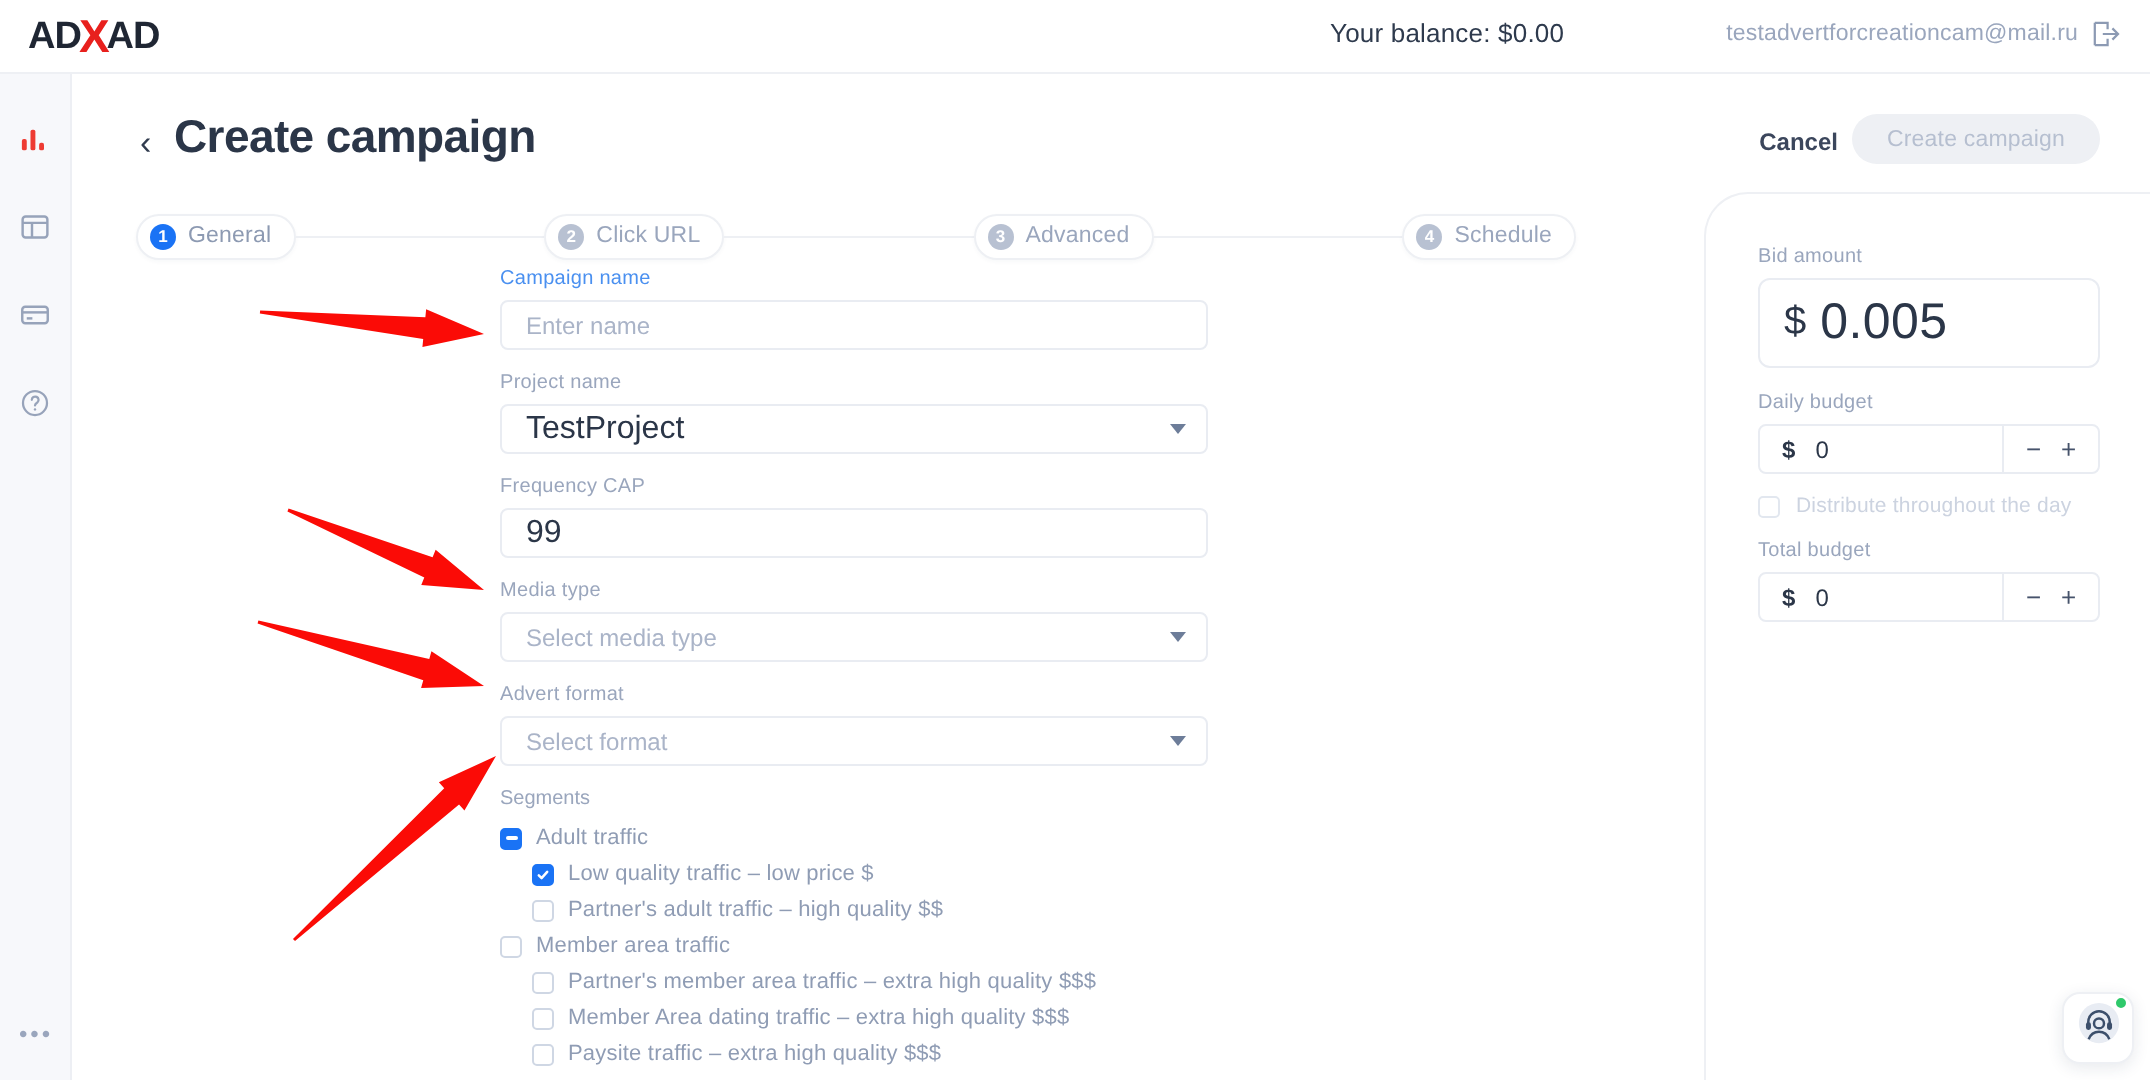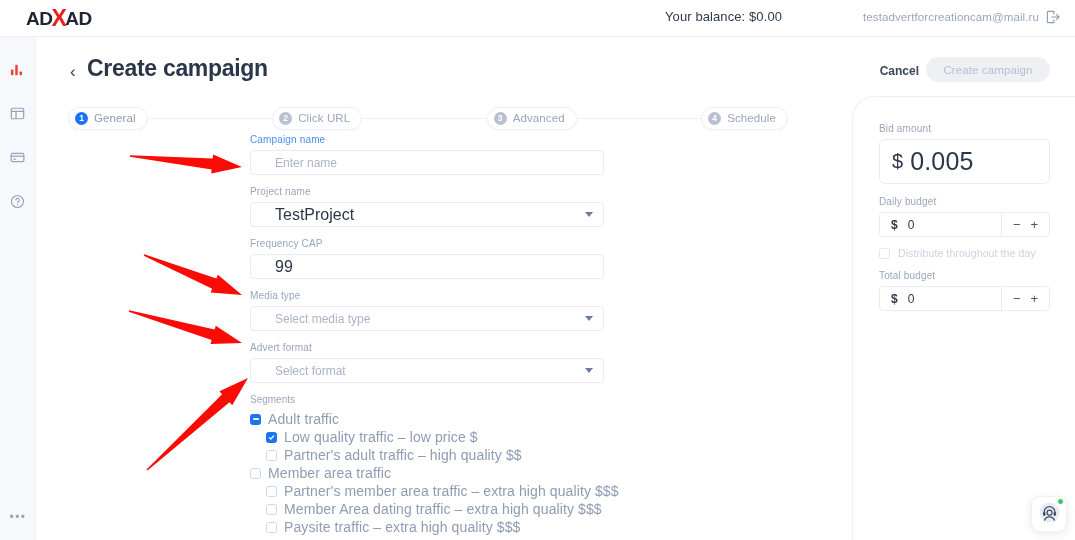--- a/index.html
+++ b/index.html
@@ -14,21 +14,21 @@
   #app { position: relative; width: 1075px; height: 540px; background:#fff; }
 
   
   .topbar {
     position: absolute; top:0; left:0; width:1075px; height:37px;
     background:#fff; border-bottom:1px solid #eef0f4;
     display:flex; align-items:center;
     z-index: 5;
   }
   .logo-wrap {
-    width:118px; height:37px; display:flex; align-items:center; padding-left:26px;
+    width:118px; height:37px; display:flex; align-items:center; padding-left:14px;
   }
   .logo {
     font-size: 19px; font-weight: 800; letter-spacing:-0.5px;
     color:#1f2633; display:flex; align-items:center; line-height:1;
   }
   .logo .x {
     color:#e8201d; font-size:23px; font-weight:900; margin:0 -1px;
     transform: translateY(0px);
   }
   .balance {
@@ -117,21 +117,21 @@
   .form-col { position:absolute; left:250px; top:134px; width:356px; }
   .field { margin-bottom:11px; }
   .field-label {
     font-size:10px; color:#9aa6bd; letter-spacing:0.15px;
     margin-bottom:5px; display:block;
   }
   .field-label.focus { color:#4a90f0; }
   .control {
     width:354px; height:25px; border:1px solid #e9ecf2; border-radius:4px;
     background:#fff; display:flex; align-items:center;
-    padding:0 24px; position:relative;
+    padding:0 12px; position:relative;
     font-size:12px; color:#2b3648;
   }
   .control.ph { color:#aab4c8; }
   .control .caret {
     position:absolute; right:10px; top:9px;
     width:0; height:0; border-left:4px solid transparent;
     border-right:4px solid transparent; border-top:5px solid #6d7d99;
   }
   .control-val { font-size:16px; color:#2b3648; }
 
@@ -145,21 +145,21 @@
     background:#fff; margin-right:7px; flex:none;
     display:flex; align-items:center; justify-content:center;
     cursor:pointer;
   }
   .cb.checked { background:#1a73f5; border-color:#1a73f5; }
   .cb.indet   { background:#1a73f5; border-color:#1a73f5; }
   .cb .tick {
     width:7px; height:7px; display:block;
   }
   .cb .bar { width:6px; height:1.6px; background:#fff; border-radius:1px; }
-  .seg-text { font-size:14px; color:#8f9cb4; letter-spacing:0.1px; white-space:nowrap; }
+  .seg-text { font-size:11px; color:#8f9cb4; letter-spacing:0.1px; white-space:nowrap; }
 
   
   .right-panel {
     position:absolute; left:852px; top:96px; width:223px; height:444px;
     background:#fff;
     border-left:1px solid #eef0f4; border-top:1px solid #eef0f4;
     border-top-left-radius:22px;
   }
   .rp-inner { padding:26px 26px 0 26px; }
   .rp-label { font-size:10px; color:#9aa6bd; margin-bottom:5px; display:block; letter-spacing:0.15px; }

